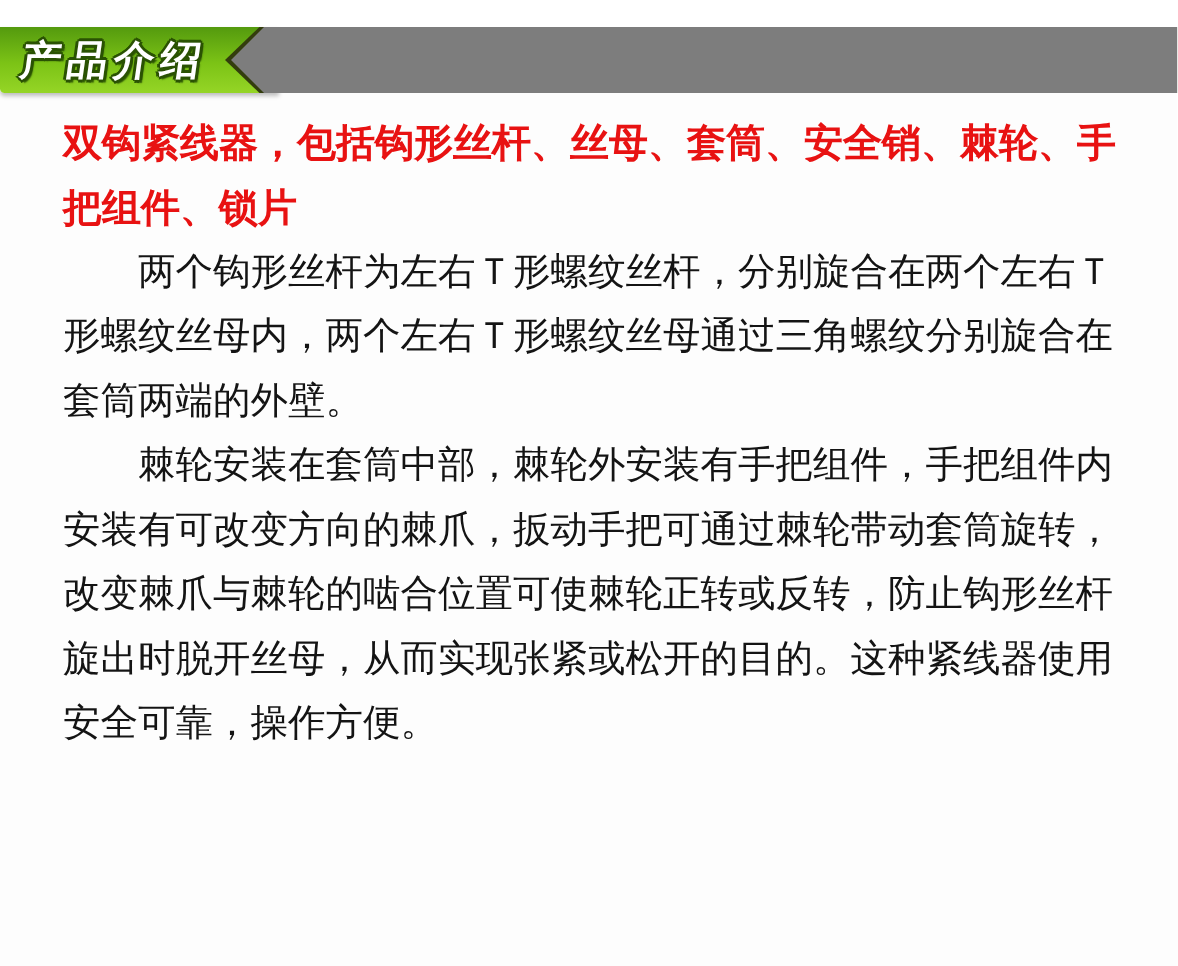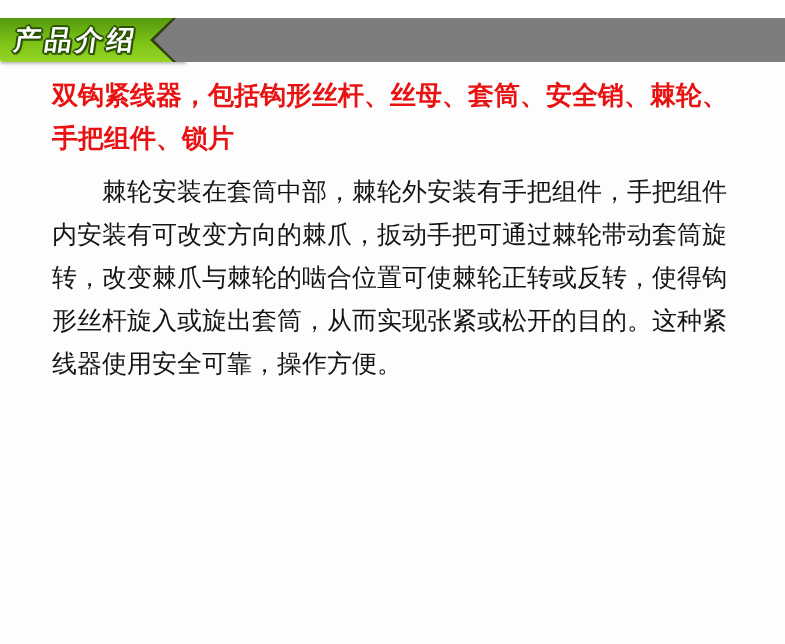--- a/index.html
+++ b/index.html
@@ -79,21 +79,21 @@
     clip-path: polygon(22px 0, 100% 0, 100% 100%, 22px 100%, 0 50%);
     box-shadow: 0 2px 3px rgba(0,0,0,0.2);
   }
   
   .content {
     margin-top: 12px;
     padding: 0 33px 0 42px;
     width: 710px;
   }
   .content p {
-    margin: 10px;
+    margin: 0;
     font-size: 25px;
     line-height: 43px;
     color: var(--body-text);
     word-break: break-all;
     overflow-wrap: break-word;
   }
   .content .heading {
     font-size: 26px;
     font-weight: 700;
     color: var(--heading-red);
@@ -111,16 +111,17 @@
   <div class="banner">
     <div class="banner-green">
       <span class="banner-title">产品介绍</span>
     </div>
     <div class="banner-gray-shadow"></div>
     <div class="banner-gray"></div>
   </div>
 
   <div class="content">
     <p class="heading">双钩紧线器，包括钩形丝杆、丝母、套筒、安全销、棘轮、手把组件、锁片</p>
-    <p class="para">棘轮安装在套筒中部，棘轮外安装有手把组件，手把组件内安装有可改变方向的棘爪，扳动手把可通过棘轮带动套筒旋转，改变棘爪与棘轮的啮合位置可使棘轮正转或反转，使得钩形丝杆旋入或旋出套筒，从而实现张紧或松开的目的。这种紧线器使用安全可靠，操作方便。</p>
+    <p class="para">两个钩形丝杆为左右Ｔ形螺纹丝杆，分别旋合在两个左右Ｔ形螺纹丝母内，两个左右Ｔ形螺纹丝母通过三角螺纹分别旋合在套筒两端的外壁。</p>
+    <p class="para">棘轮安装在套筒中部，棘轮外安装有手把组件，手把组件内安装有可改变方向的棘爪，扳动手把可通过棘轮带动套筒旋转，改变棘爪与棘轮的啮合位置可使棘轮正转或反转，防止钩形丝杆旋出时脱开丝母，从而实现张紧或松开的目的。这种紧线器使用安全可靠，操作方便。</p>
   </div>
 
 </div>
 
 </body></html>

